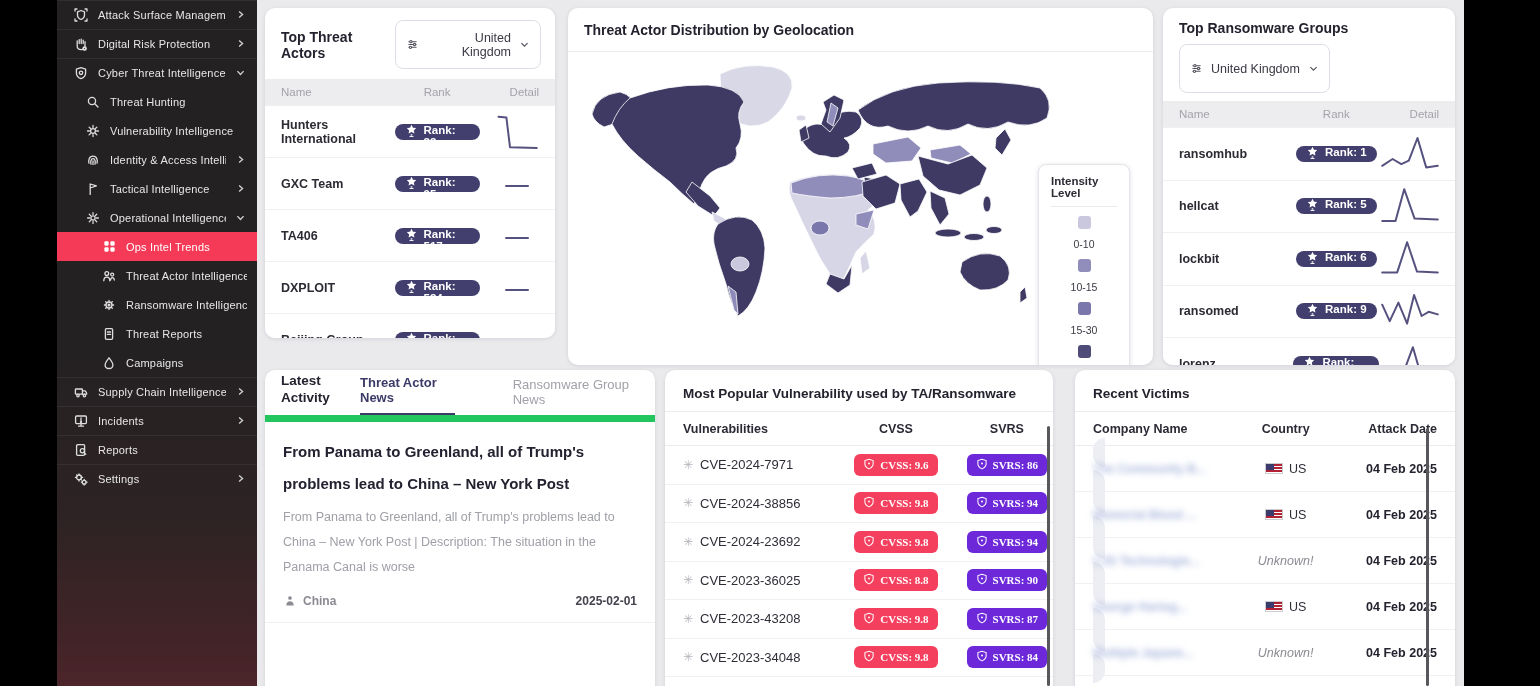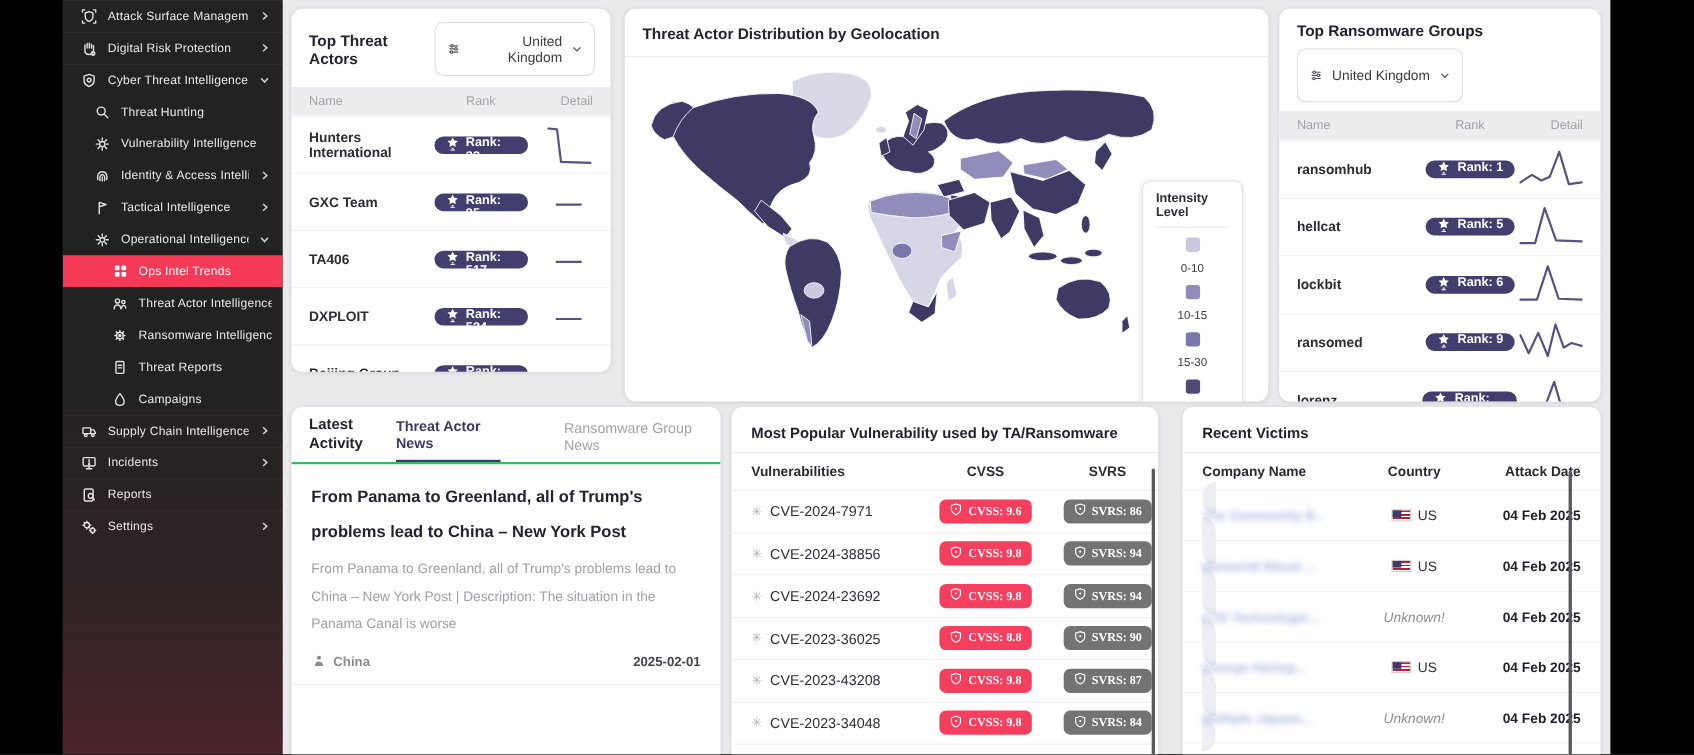--- a/index.html
+++ b/index.html
@@ -42,21 +42,21 @@
 
   
   .map-title-row { height:44px; display:flex; align-items:center; padding:0 16px; border-bottom:1px solid #ececef; }
   .legend { position:absolute; background:#fff; border:1px solid #e3e3ea; border-radius:8px;
     box-shadow:0 1px 5px rgba(20,20,40,.12); padding:10px 12px; }
   .legend h4 { font-size:11.5px; color:#2b2a35; font-weight:bold; padding-bottom:7px; border-bottom:1px solid #ececf0; }
   .legend-row { display:flex; align-items:center; gap:9px; margin-top:9px; font-size:10.5px; color:#3a3944;flex-direction:column; }
   .legend-swatch { width:13px; height:13px; border-radius:3px; }
 
   
-  .news-head { display:flex; align-items:flex-end; gap:26px; padding:10px 16px 0 16px; height:52px; border-bottom:2px solid #22c55e; }
+  .news-head { display:flex; align-items:flex-end; gap:26px; padding:10px 16px 0 16px; height:52px; border-bottom:7px solid #22c55e; }
   .news-head .hd { font-size:13.5px; font-weight:bold; color:#23222e; line-height:1.3; padding-bottom:8px; }
   .tab { font-size:13px; padding-bottom:8px; cursor:pointer; }
   .tab.on { color:#3c3a67; font-weight:bold; border-bottom:2px solid #3c3a67; }
   .tab.off { color:#a1a1a9;margin-left:32px; }
   .article { padding:14px 18px 0 18px; border-bottom:1px solid #f0f0f3; padding-bottom:14px; }
   .article h3 { font-size:15px; color:#232230; line-height:2.1; font-weight:bold; cursor:pointer; }
   .article p { font-size:12.5px; color:#9fa0a8; line-height:2.0; margin-top:6px; }
   .art-meta { display:flex; align-items:center; margin-top:14px; }
   .art-src { display:flex; align-items:center; gap:6px; color:#8a8a92; font-size:12px; font-weight:bold; }
   .art-date { margin-left:auto; color:#44434e; font-size:12px; font-weight:bold; }
@@ -64,21 +64,21 @@
   
   .vuln-head { padding:16px 18px 10px 18px; border-bottom:1px solid #ececef; }
   .vuln-cols { display:flex; align-items:center; height:34px; padding:0 18px; border-bottom:1px solid #ececef;
     font-size:12.5px; font-weight:bold; color:#2b2a35; }
   .vuln-row { display:flex; align-items:center; height:38.5px; padding:0 18px; border-bottom:1px solid #f1f1f4; cursor:pointer; }
   .cve { display:flex; align-items:center; gap:7px; font-size:13px; color:#2f2e38; }
   .cve .ast { color:#b4b4bc; font-size:12px; }
   .pill { display:inline-flex; align-items:center; gap:5px; color:#fff; font-size:11px; font-weight:bold;
     border-radius:6px; height:22px; padding:0 9px;font-family:Liberation Serif, serif; }
   .pill.red { background:#f43f5e; }
-  .pill.indigo { background:#737373; }
+  .pill.indigo { background:#6d28d9; }
 
   
   .vic-head { padding:16px 18px 10px 18px; border-bottom:1px solid #ececef; }
   .vic-cols { display:flex; align-items:center; height:34px; padding:0 18px; border-bottom:1px solid #ececef;
     font-size:12.5px; font-weight:bold; color:#2b2a35; }
   .vic-row { display:flex; align-items:center; height:46px; padding:0 18px; border-bottom:1px solid #f1f1f4; cursor:pointer; }
   .blur-pill { background:#edeef3; border-radius:14px; padding:6px 12px; max-width:118px; overflow:hidden; }
   .blur-pill span { display:block; filter:blur(3px); color:#a9b6dd; font-size:12px; font-weight:bold; white-space:nowrap; }
   .flag-us { position:relative; display:inline-block; width:18px; height:11px;
     background:repeating-linear-gradient(180deg,#b22234 0 1.6px,#fff 1.6px 3.2px); border:0.5px solid #ccc; }

